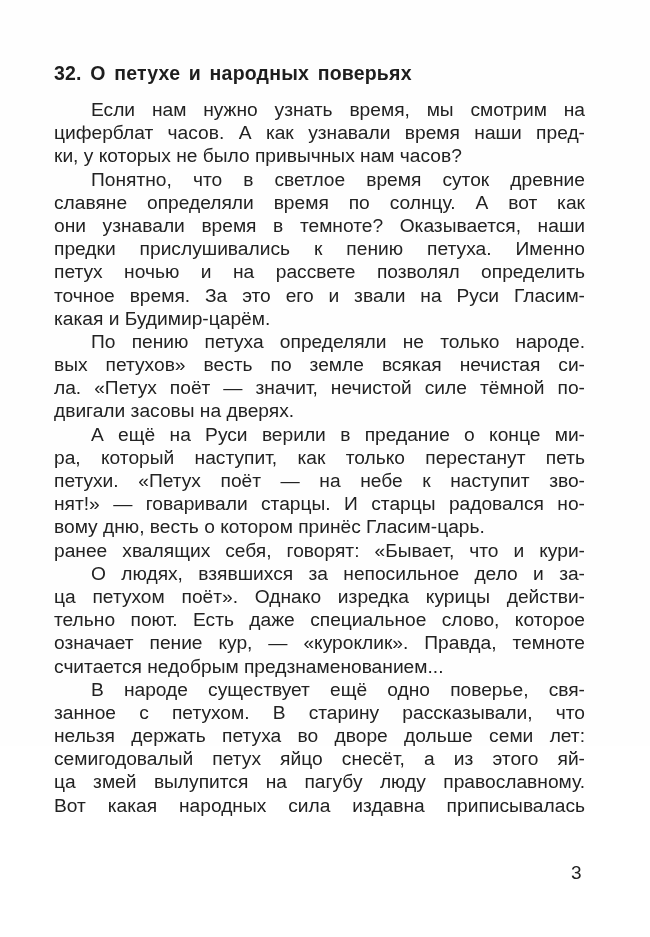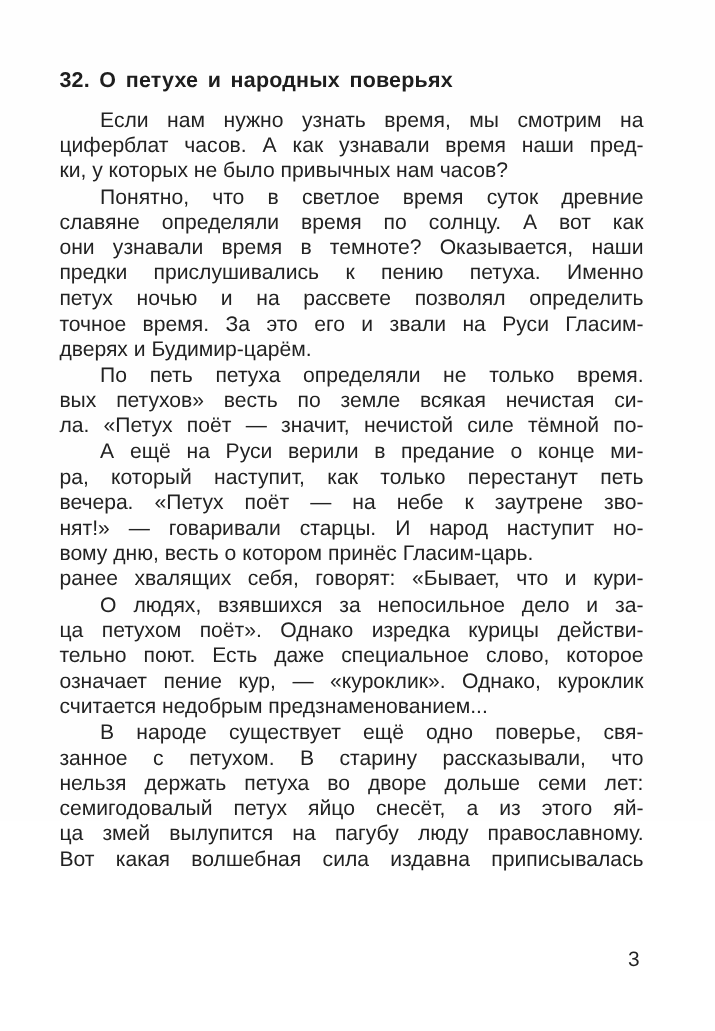--- a/index.html
+++ b/index.html
@@ -45,50 +45,51 @@
       <span class="line last">ки, у которых не было привычных нам часов?</span>
     </div>
 
     <div>
       <span class="line indent">Понятно, что в светлое время суток древние</span>
       <span class="line">славяне определяли время по солнцу. А вот как</span>
       <span class="line">они узнавали время в темноте? Оказывается, наши</span>
       <span class="line">предки прислушивались к пению петуха. Именно</span>
       <span class="line">петух ночью и на рассвете позволял определить</span>
       <span class="line">точное время. За это его и звали на Руси Гласим-</span>
-      <span class="line last">дверях и Будимир-царём.</span>
+      <span class="line last">какая и Будимир-царём.</span>
     </div>
 
     <div>
-      <span class="line indent">По петь петуха определяли не только время.</span>
+      <span class="line indent">По пению петуха определяли не только народе.</span>
       <span class="line">вых петухов» весть по земле всякая нечистая си-</span>
       <span class="line">ла. «Петух поёт — значит, нечистой силе тёмной по-</span>
+      <span class="line last">двигали засовы на дверях.</span>
     </div>
 
     <div>
       <span class="line indent">А ещё на Руси верили в предание о конце ми-</span>
       <span class="line">ра, который наступит, как только перестанут петь</span>
-      <span class="line">вечера. «Петух поёт — на небе к заутрене зво-</span>
-      <span class="line">нят!» — говаривали старцы. И народ наступит но-</span>
+      <span class="line">петухи. «Петух поёт — на небе к наступит зво-</span>
+      <span class="line">нят!» — говаривали старцы. И старцы радовался но-</span>
       <span class="line last">вому дню, весть о котором принёс Гласим-царь.</span>
     </div>
 
     <div>
       <span class="line">ранее хвалящих себя, говорят: «Бывает, что и кури-</span>
       <span class="line indent">О людях, взявшихся за непосильное дело и за-</span>
       <span class="line">ца петухом поёт». Однако изредка курицы действи-</span>
       <span class="line">тельно поют. Есть даже специальное слово, которое</span>
-      <span class="line">означает пение кур, — «куроклик». Однако, куроклик</span>
+      <span class="line">означает пение кур, — «куроклик». Правда, темноте</span>
       <span class="line last">считается недобрым предзнаменованием...</span>
     </div>
 
     <div>
       <span class="line indent">В народе существует ещё одно поверье, свя-</span>
       <span class="line">занное с петухом. В старину рассказывали, что</span>
       <span class="line">нельзя держать петуха во дворе дольше семи лет:</span>
       <span class="line">семигодовалый петух яйцо снесёт, а из этого яй-</span>
       <span class="line">ца змей вылупится на пагубу люду православному.</span>
-      <span class="line">Вот какая волшебная сила издавна приписывалась</span>
+      <span class="line">Вот какая народных сила издавна приписывалась</span>
     </div>
   </div>
 
   <div class="page-number">3</div>
 </div>
 
 </body></html>

